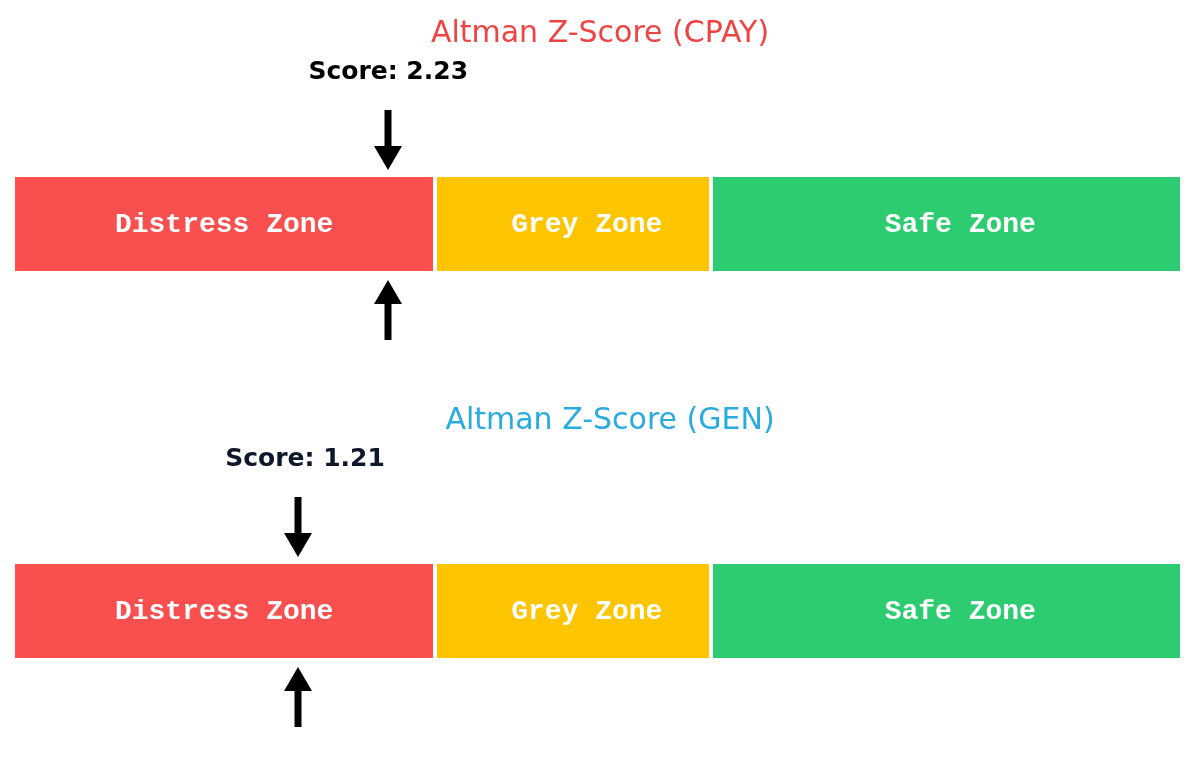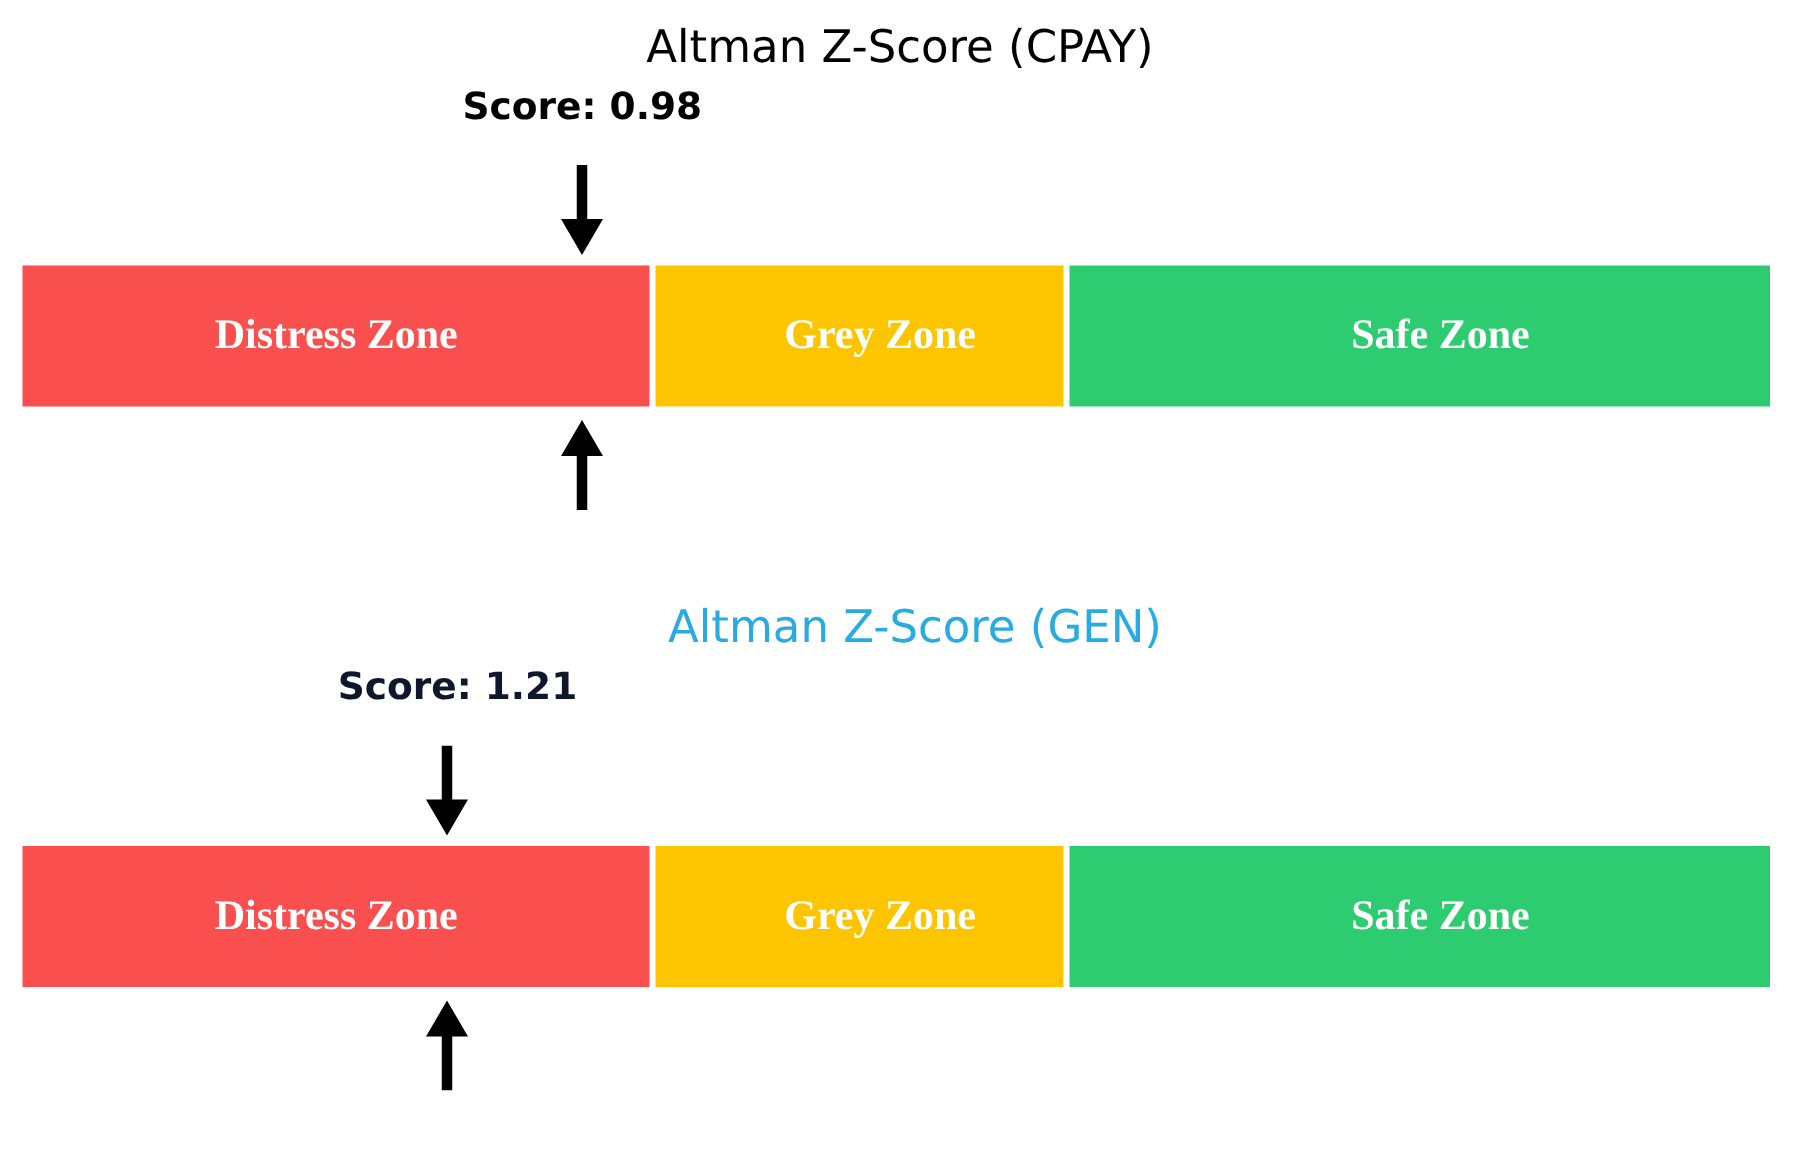--- a/index.html
+++ b/index.html
@@ -62,21 +62,21 @@
   #panel-gen  .zone-bar { top: 177px; }
 
   .zone {
     height: 100%;
     display: flex;
     align-items: center;
     justify-content: center;
     color: #ffffff;
     font-size: 28px;
     font-weight: bold;
-    font-family: Liberation Serif, serif;
+    font-family: Liberation Mono, monospace;
     box-sizing: border-box;
     white-space: nowrap;
   }
   .zone + .zone { margin-left: 4px; padding-left: 27px; }
 
   
   .arrow {
     position: absolute;
     width: 44px;
     transform: translateX(-50%);
@@ -89,23 +89,23 @@
   #panel-cpay .arrow-down { top: 110px; }
   #panel-cpay .arrow-up   { top: 278px; }
   #panel-gen  .arrow-down { top: 110px; }
   #panel-gen  .arrow-up   { top: 278px; }
 </style>
 </head>
 <body style="background: rgb(255, 255, 255);">
 
 <div class="panel" id="panel-cpay">
 
-  <div class="chart-title" style="color: #000000;">Altman Z-Score (CPAY)</div>
+  <div class="chart-title" style="color: #ef4444;">Altman Z-Score (CPAY)</div>
 
-  <div class="score-label" style="left: 388.23px; color: rgb(0, 0, 0);">Score: 0.98</div>
+  <div class="score-label" style="left: 388.23px; color: rgb(0, 0, 0);">Score: 2.23</div>
 
   <div class="arrow arrow-down" style="left: 388.23px;">
     <svg viewBox="0 0 44 62" width="44" height="62" aria-hidden="true">
       <path d="M18.5 0 H25.5 V36 H36 L22 60 L8 36 H18.5 Z" fill="#000000"></path>
     </svg>
   </div>
 
   <div class="zone-bar">
     <div class="zone zone-distress" style="background: rgb(249, 80, 79); width: calc(36% - 2.88px); color: rgb(255, 255, 255);">
       <span>Distress Zone</span>

